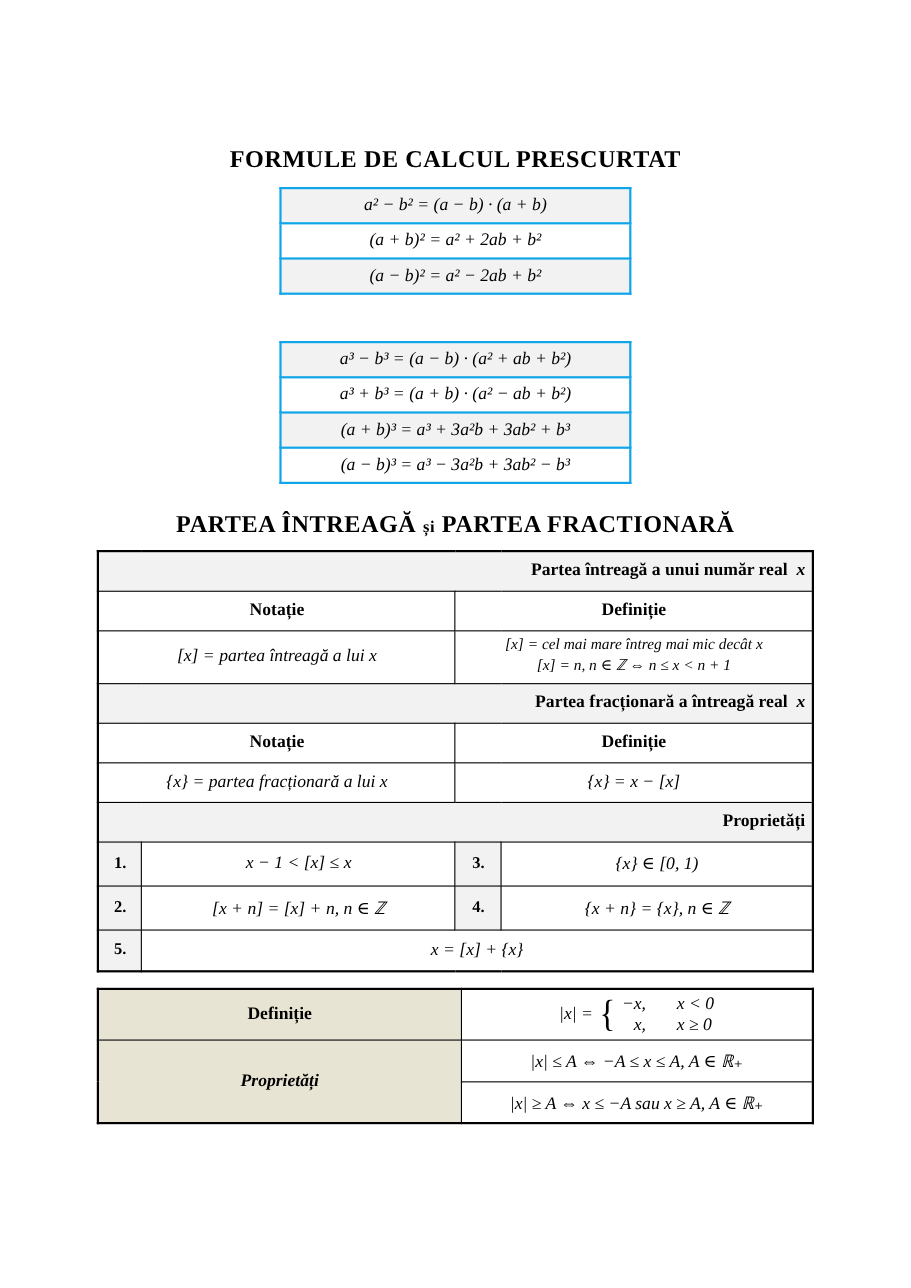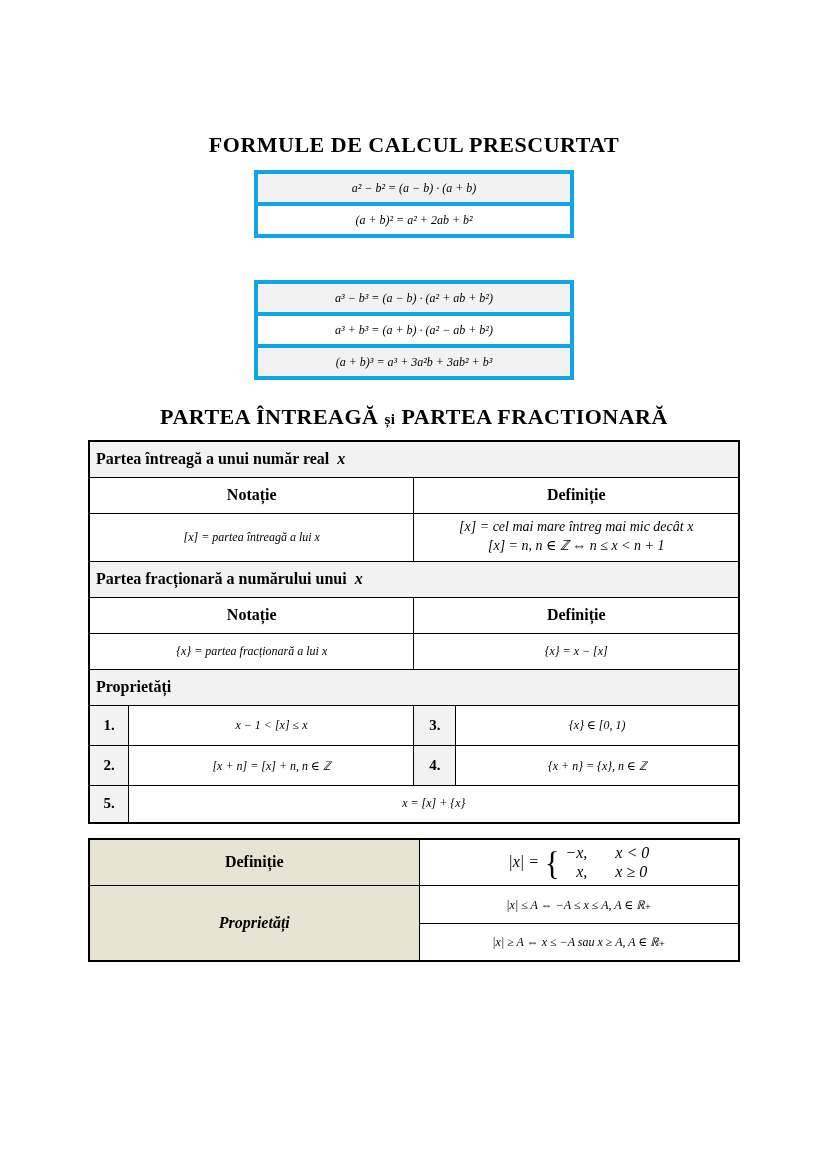--- a/index.html
+++ b/index.html
@@ -26,39 +26,39 @@
     text-align: center; font-weight: bold; font-size: 14px;
     margin-top: 2px; letter-spacing: 0.3px;
   }
   .t3-title { margin-top: 28px; }
 
   table { border-collapse: collapse; table-layout: fixed; }
 
   
   .ftable { width: 320px; margin: 12px auto 0 auto; border: 1.5px solid #000; }
   .ftable td {
-    border: 4px solid #0ea5e9;
+    border: 2px solid #0ea5e9;
     height: 32px;
     text-align: center; vertical-align: middle;
-    font-style: italic; font-size: 12px;
+    font-style: italic; font-size: 16px;
   }
   .ftable tr:nth-child(odd) td { background: #f2f2f2; }
   .ftable.second { margin-top: 42px; }
 
   
   .big { width: 650px; margin: 10px auto 0 auto; border: 2px solid #000; }
   .big td { border: 1px solid #000; vertical-align: middle; padding: 2px 6px; }
 
   .sec-head {
-    background: #f2f2f2; font-weight: bold; text-align: left;
+    background: #f2f2f2; font-weight: bold; text-align: right;
     font-size: 16px; height: 36px;
   }
   .sec-head .var { font-style: italic; font-weight: bold; }
   .col-head { font-weight: bold; text-align: center; font-size: 16px; height: 40px; }
-  .math { font-style: italic; font-size: 12px; text-align: center; }
+  .math { font-style: italic; font-size: 16px; text-align: center; }
   .math-sm { font-style: italic; font-size: 14px; text-align: center; line-height: 1.35; }
   .row-def td { height: 48px; }
   .row-not td { height: 36px; }
   .num {
     background: #f2f2f2; font-weight: bold; text-align: center;
     font-size: 15px;
   }
   .prop-row td { height: 40px; }
   .prop5-row td { height: 38px; }
 
@@ -91,33 +91,39 @@
   <h1 class="doc-title t1-title">FORMULE DE CALCUL PRESCURTAT</h1>
 
   <table class="ftable">
     <tbody>
       <tr>
           <td class="math">a² − b² = (a − b) · (a + b)</td>
         </tr>
       <tr>
           <td class="math">(a + b)² = a² + 2ab + b²</td>
         </tr>
+      <tr>
+          <td class="math">(a − b)² = a² − 2ab + b²</td>
+        </tr>
     </tbody>
   </table>
 
   <table class="ftable second">
     <tbody>
       <tr>
           <td class="math">a³ − b³ = (a − b) · (a² + ab + b²)</td>
         </tr>
       <tr>
           <td class="math">a³ + b³ = (a + b) · (a² − ab + b²)</td>
         </tr>
       <tr>
           <td class="math">(a + b)³ = a³ + 3a²b + 3ab² + b³</td>
+        </tr>
+      <tr>
+          <td class="math">(a − b)³ = a³ − 3a²b + 3ab² − b³</td>
         </tr>
     </tbody>
   </table>
 
   <h1 class="doc-title t2-title"><span>PARTEA ÎNTREAGĂ</span> <span class="si">și</span> <span>PARTEA FRACTIONARĂ</span></h1>
 
   <table class="big">
     <colgroup>
         <col style="width:40px">
         <col style="width:285px">
@@ -133,21 +139,21 @@
         <td colspan="2" class="col-head">Definiție</td>
       </tr>
       <tr class="row-def">
         <td colspan="2" class="math">[x] = partea întreagă a lui x</td>
         <td colspan="2" class="math-sm">
           <div>[x] = cel mai mare întreg mai mic decât x</div>
           <div>[x] = n, n ∈ ℤ ⇔ n ≤ x &lt; n + 1</div>
         </td>
       </tr>
       <tr>
-        <td colspan="4" class="sec-head"><span>Partea fracționară a numărului unui</span>&nbsp;&nbsp;<span class="var">x</span></td>
+        <td colspan="4" class="sec-head"><span>Partea fracționară a întreagă real</span>&nbsp;&nbsp;<span class="var">x</span></td>
       </tr>
       <tr class="row-not">
         <td colspan="2" class="col-head">Notație</td>
         <td colspan="2" class="col-head">Definiție</td>
       </tr>
       <tr class="row-not">
         <td colspan="2" class="math">{x} = partea fracționară a lui x</td>
         <td colspan="2" class="math">{x} = x − [x]</td>
       </tr>
       <tr>

